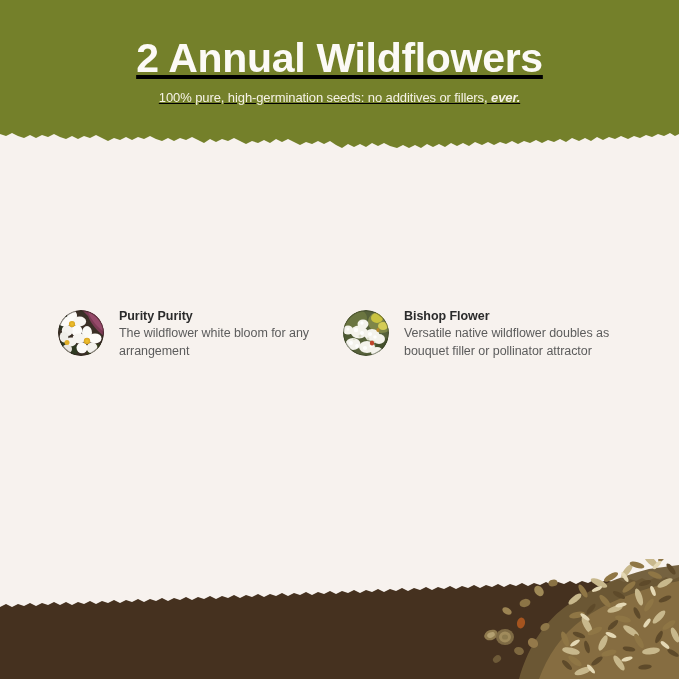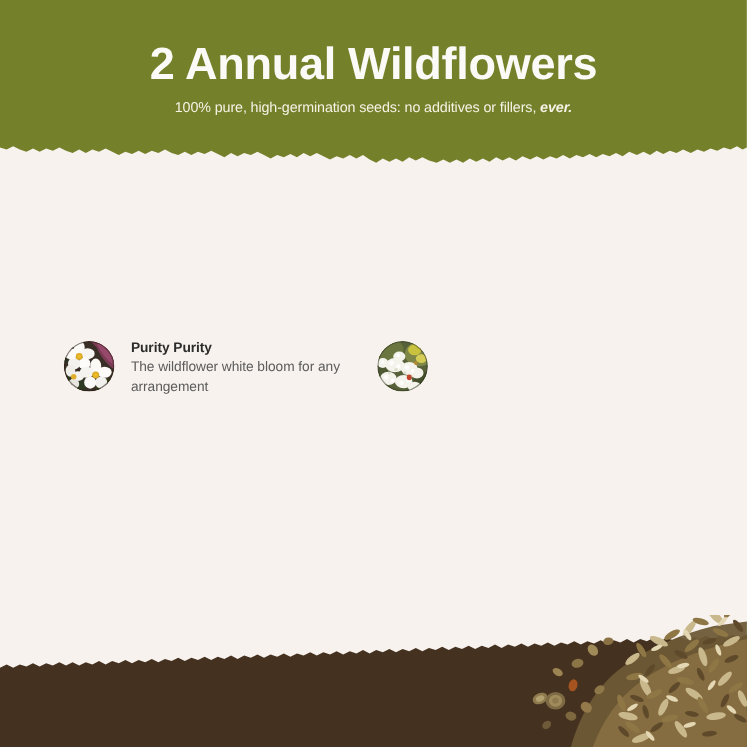--- a/index.html
+++ b/index.html
@@ -34,20 +34,21 @@
     width: 679px;
     height: 152px;
   }
   .header-text-wrap {
     position: absolute;
     left: 0;
     top: 0;
     width: 679px;
     text-align: center;
     z-index: 3;
+    text-decoration: underline;
   }
   .header-title {
     margin: 0;
     padding-top: 33px;
     color: #FCFAF6;
     font-size: 41px;
     font-weight: bold;
     letter-spacing: -0.3px;
     line-height: 50px;
     font-family: "Liberation Sans", sans-serif;
@@ -270,20 +271,24 @@
                   <circle cx="25" cy="29" r="1.4"></circle>
                 <circle cx="11" cy="29" r="1.3"></circle>
                   <circle cx="31" cy="32" r="1.3"></circle>
               </g>
               <ellipse cx="29" cy="33" rx="2.2" ry="2.6" fill="#C0452A"></ellipse>
               <ellipse cx="35" cy="20" rx="1.6" ry="1.9" fill="#B8892C"></ellipse>
               <circle cx="23" cy="23" r="22.5" fill="none" stroke="#2F3621" stroke-width="1.3" opacity="0.5"></circle>
             </g>
           </svg>
         </div>
+        <div class="item-text">
+          <p class="item-title">Bishop Flower</p>
+          <p class="item-desc">Versatile native wildflower doubles as bouquet filler or pollinator attractor</p>
+        </div>
       </div>
 
     </div>
   </div>
 
   <div class="footer-band">
     <svg width="679" height="120" viewBox="0 0 679 120" preserveAspectRatio="none">
       <path fill="#45311F" d="M0,48 L6,45 L12,48 L18,45 L24,47 L30,44 L36,47 L42,44 L48,46 L54,43 L60,46
         L66,43 L72,46 L78,43 L84,45 L90,42 L96,45 L102,42 L108,44 L114,41 L120,44 L126,41 L132,43 L138,40
         L144,43 L150,40 L156,42 L162,39 L168,42 L174,39 L180,41 L186,38 L192,41 L198,38 L204,40 L210,37

